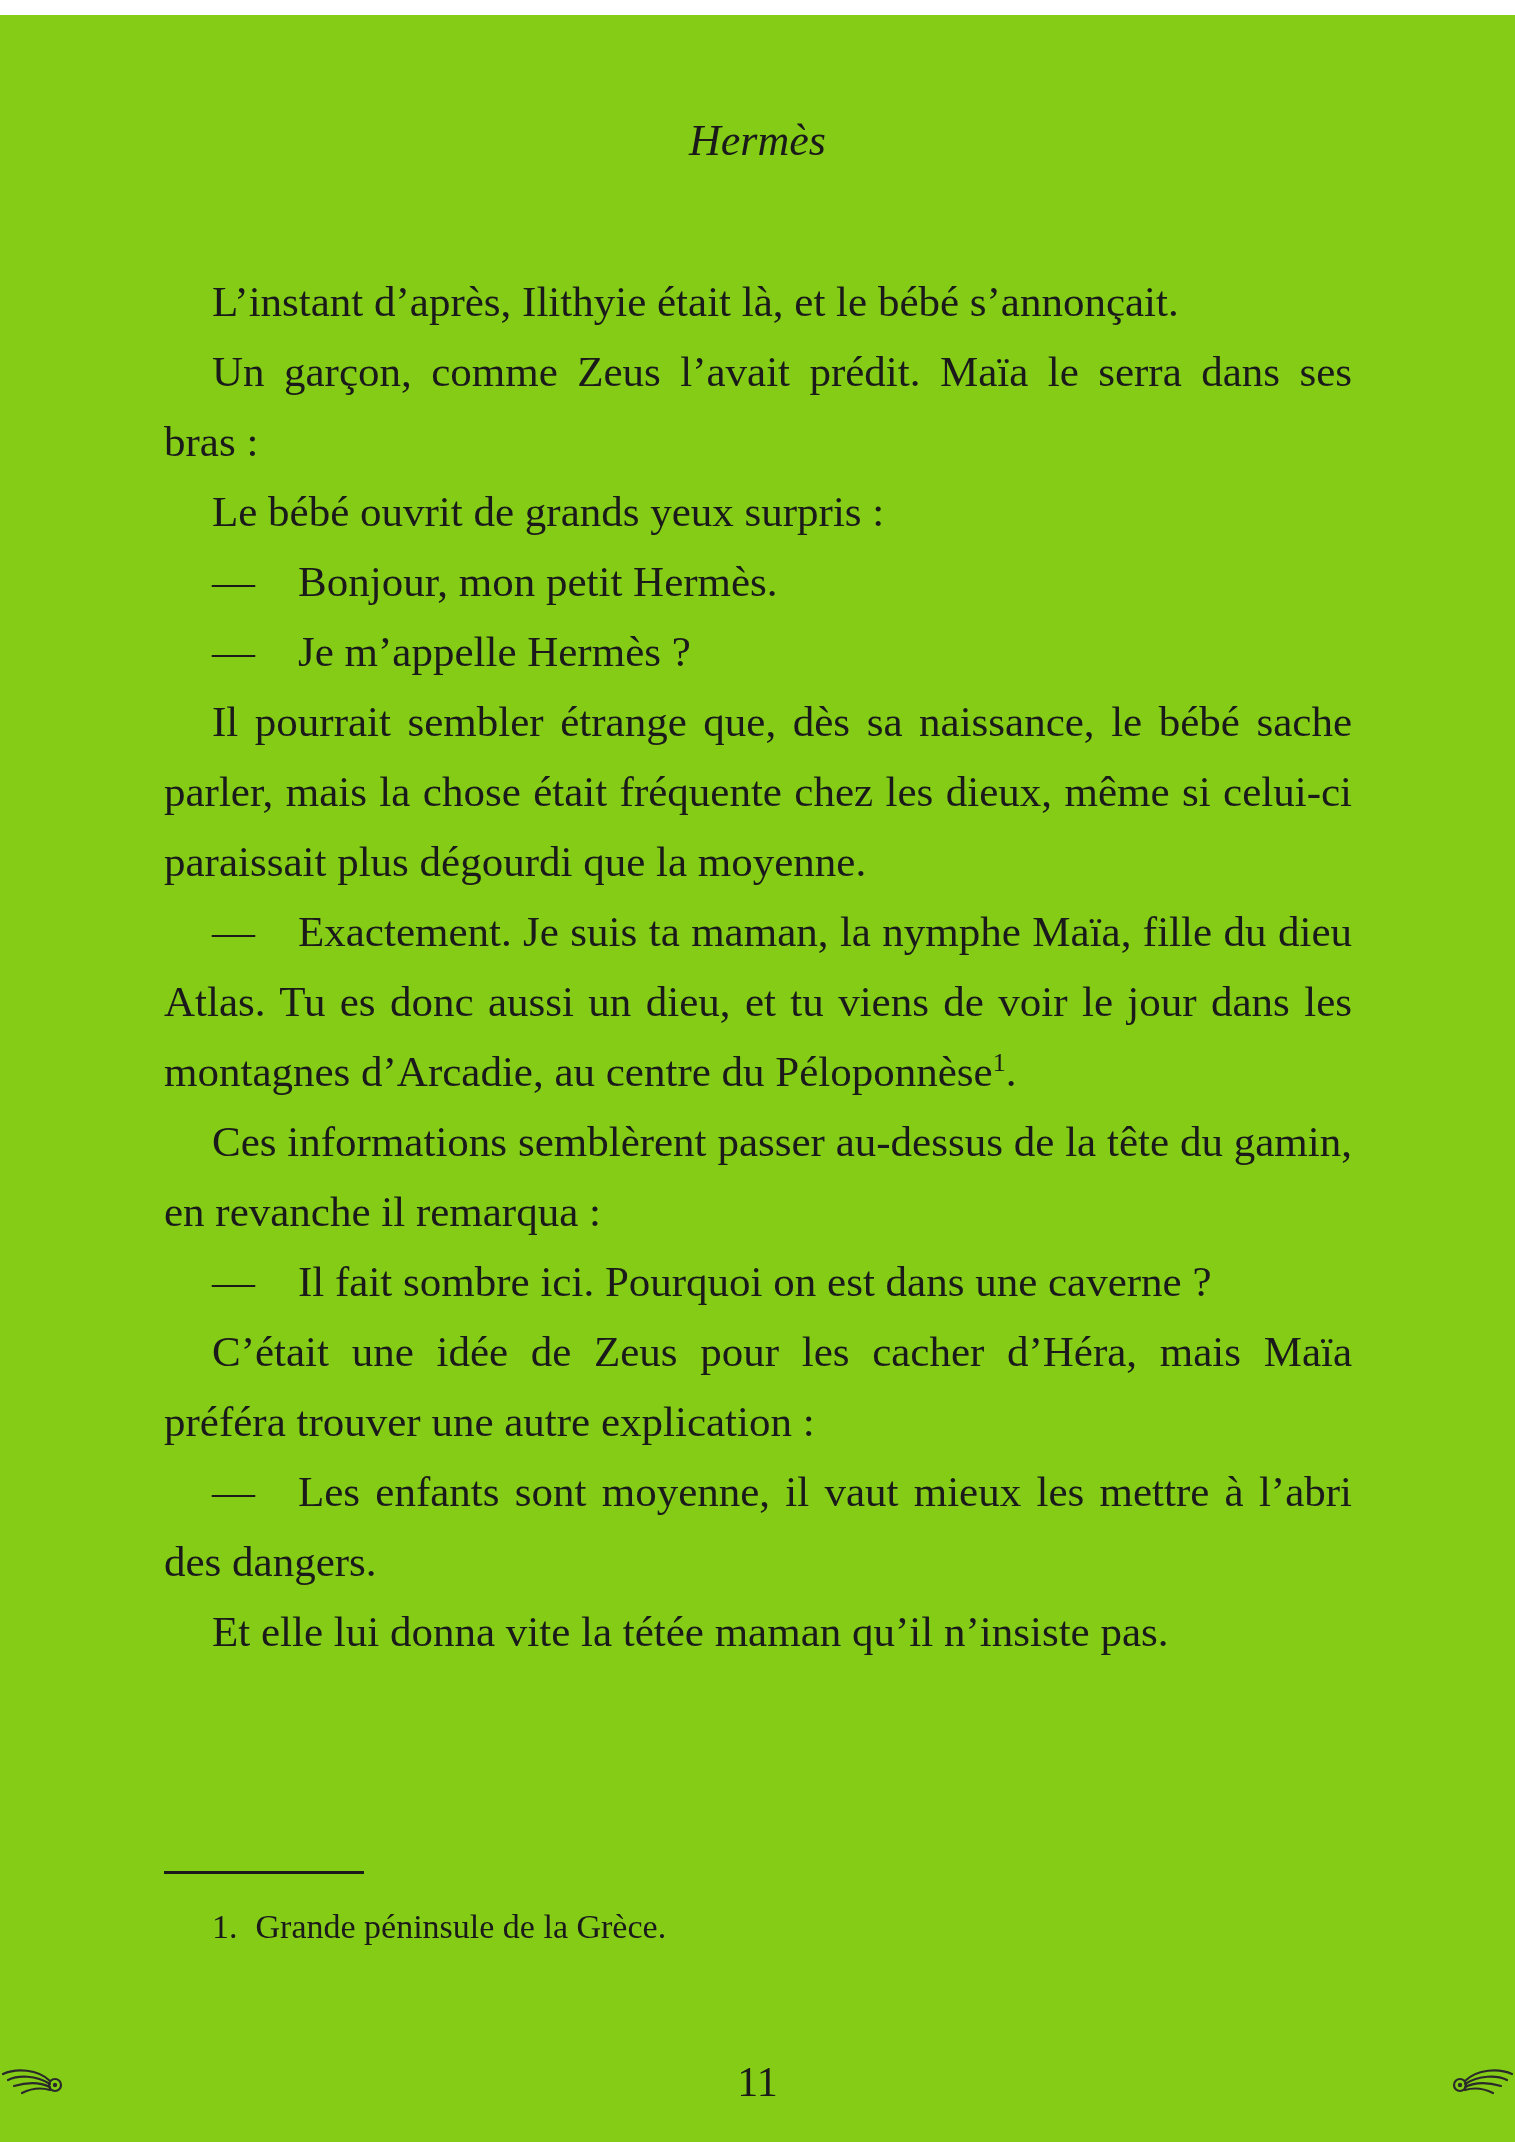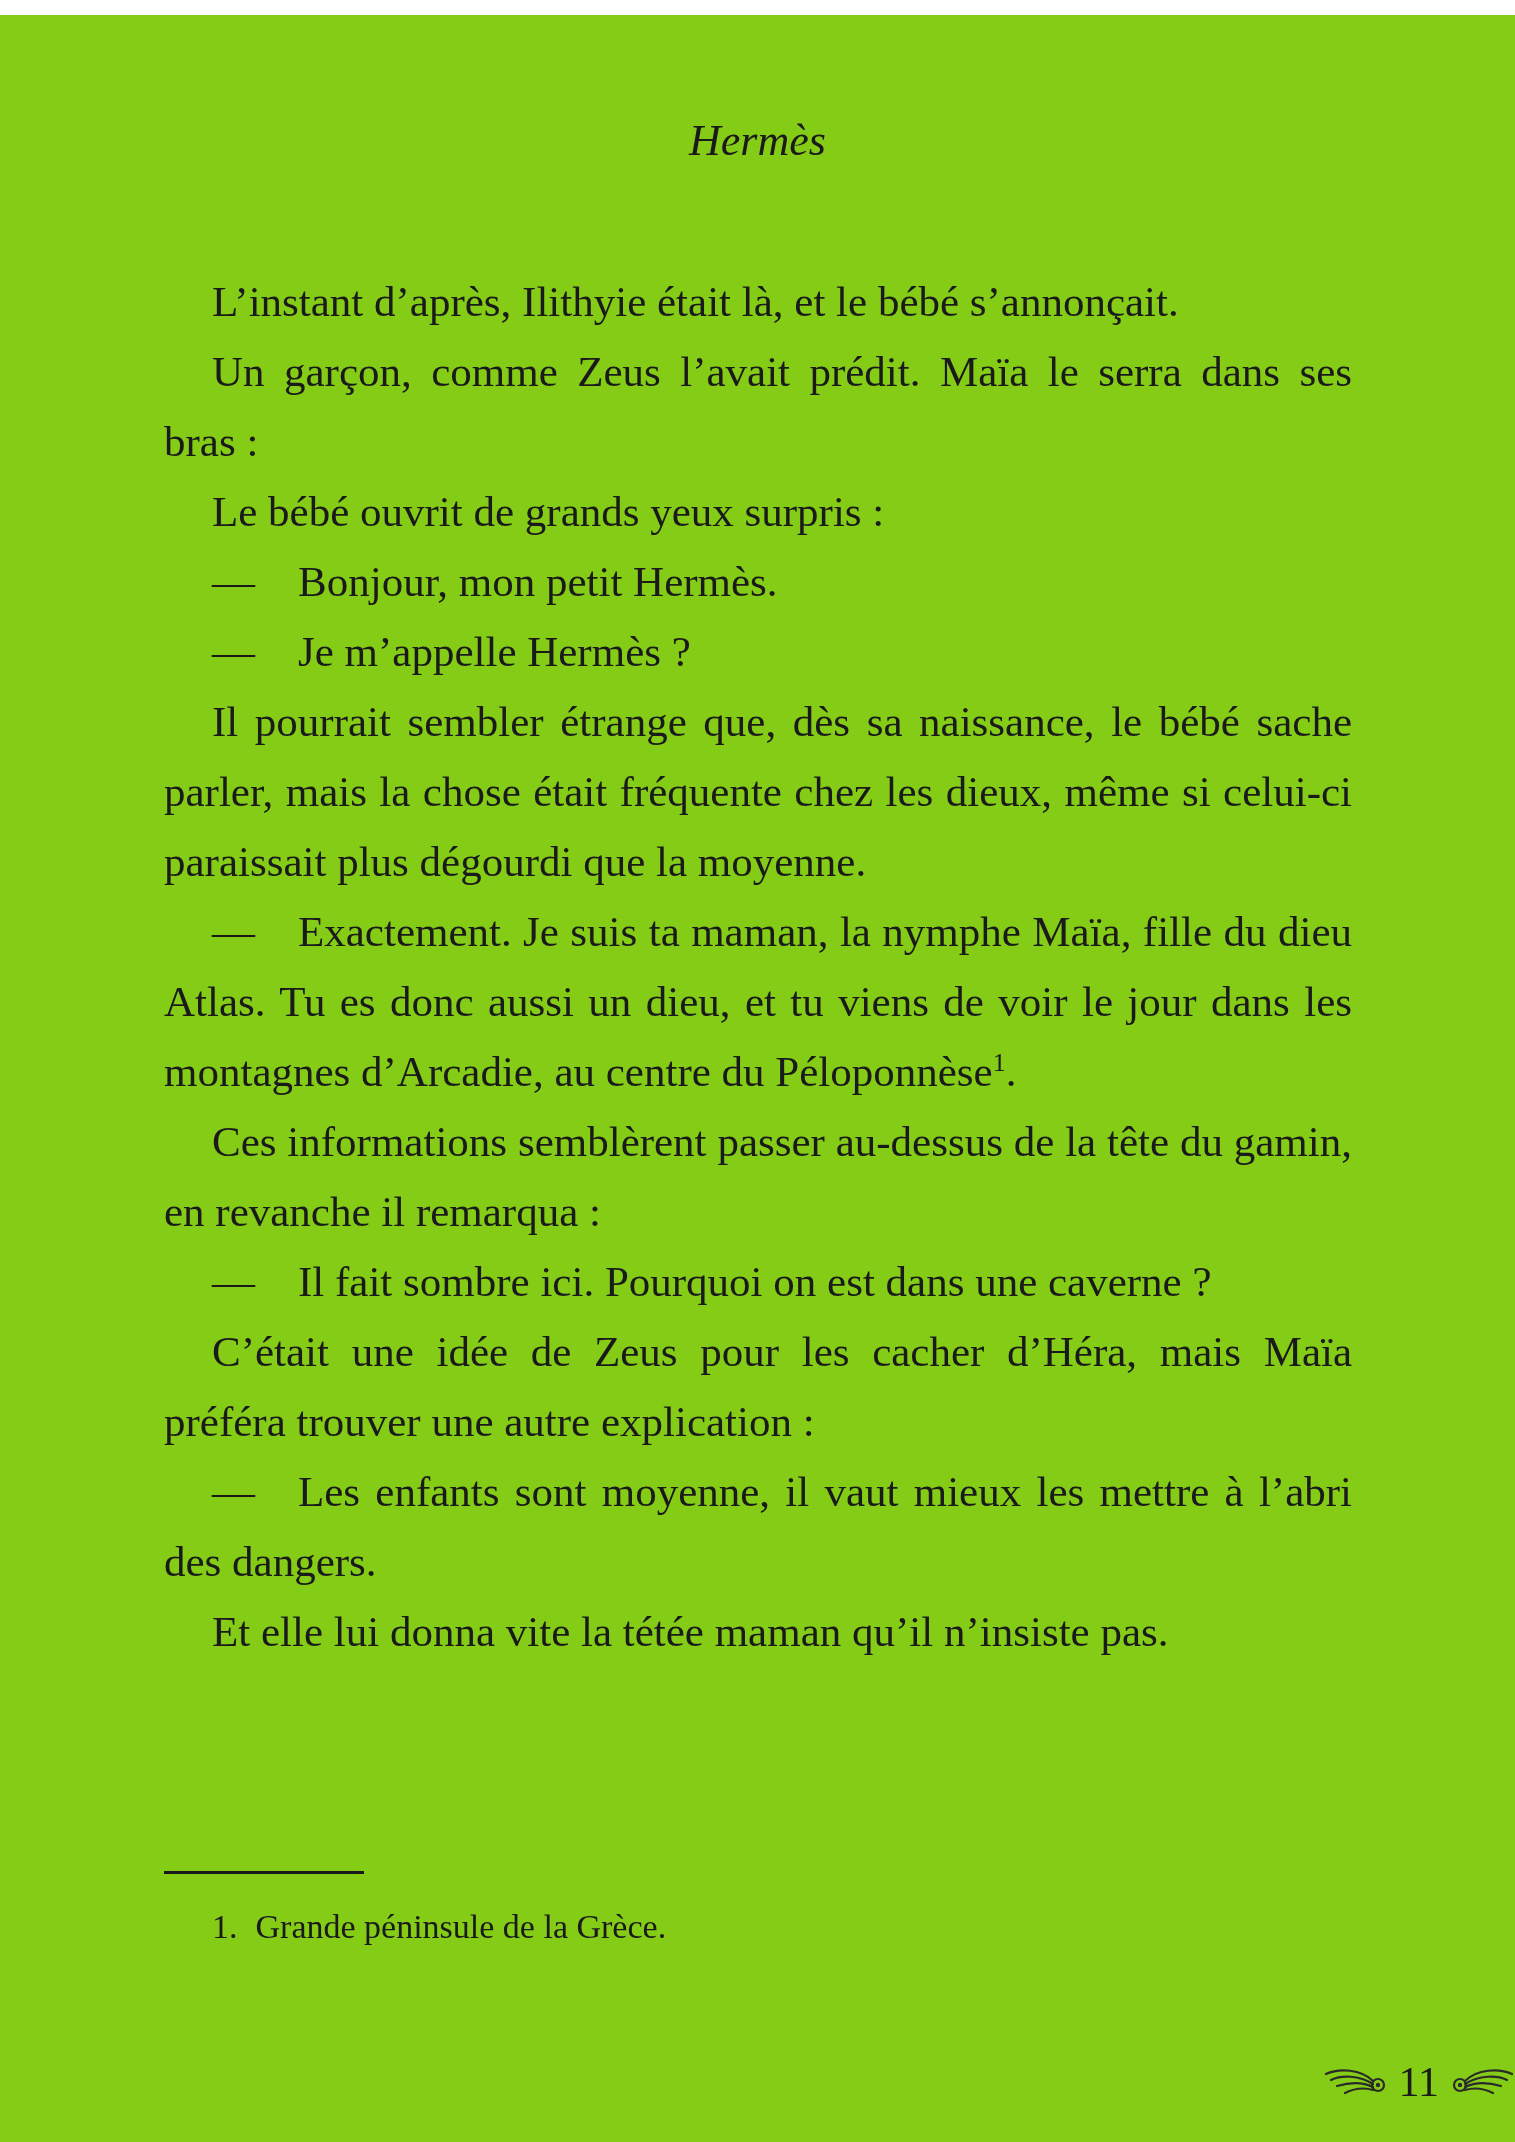--- a/index.html
+++ b/index.html
@@ -64,21 +64,21 @@
     line-height: 1.4;
   }
   .fn-marker { margin-right: 18px; }
   .page-footer {
     position: absolute;
     left: 0;
     top: 2046px;
     width: 100%;
     display: flex;
     align-items: center;
-    justify-content: flex-end;
+    justify-content: space-between;
     gap: 10px;
   }
   .page-number {
     font-size: 42px;
     line-height: 1;
   }
   .wing { display: inline-flex; }
   .wing-right svg { transform: scaleX(-1); }
 </style>
 </head>

